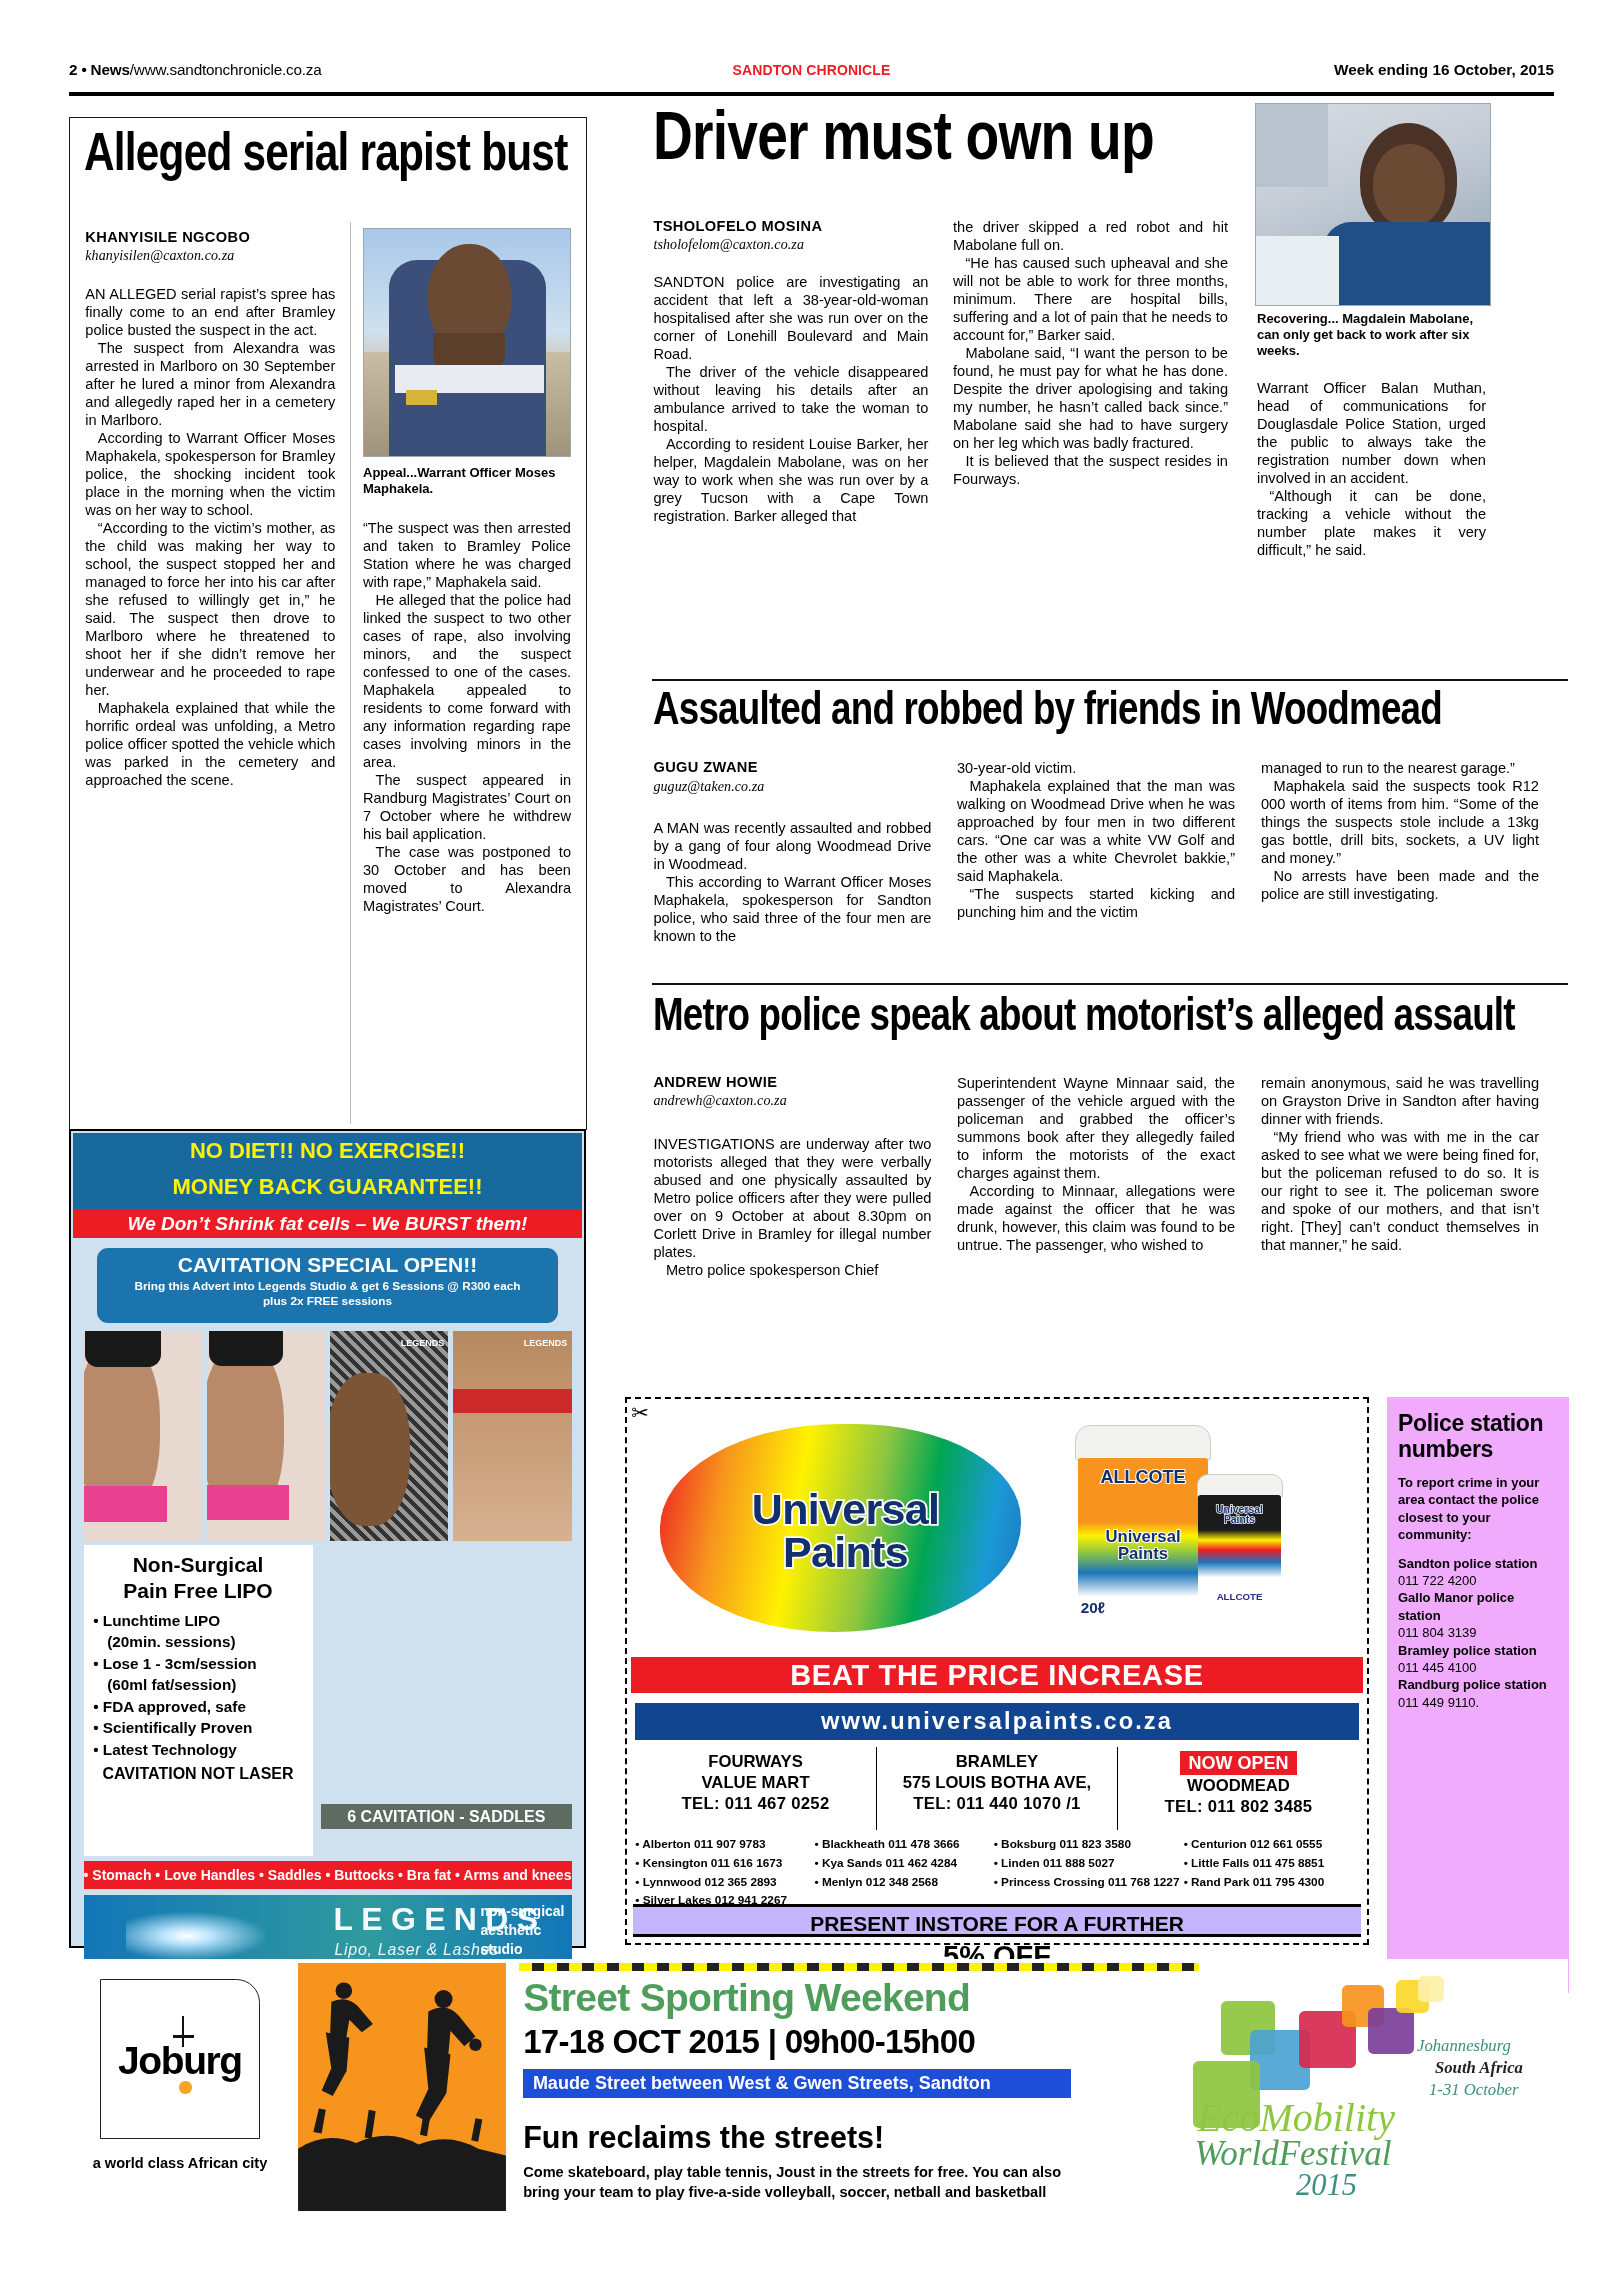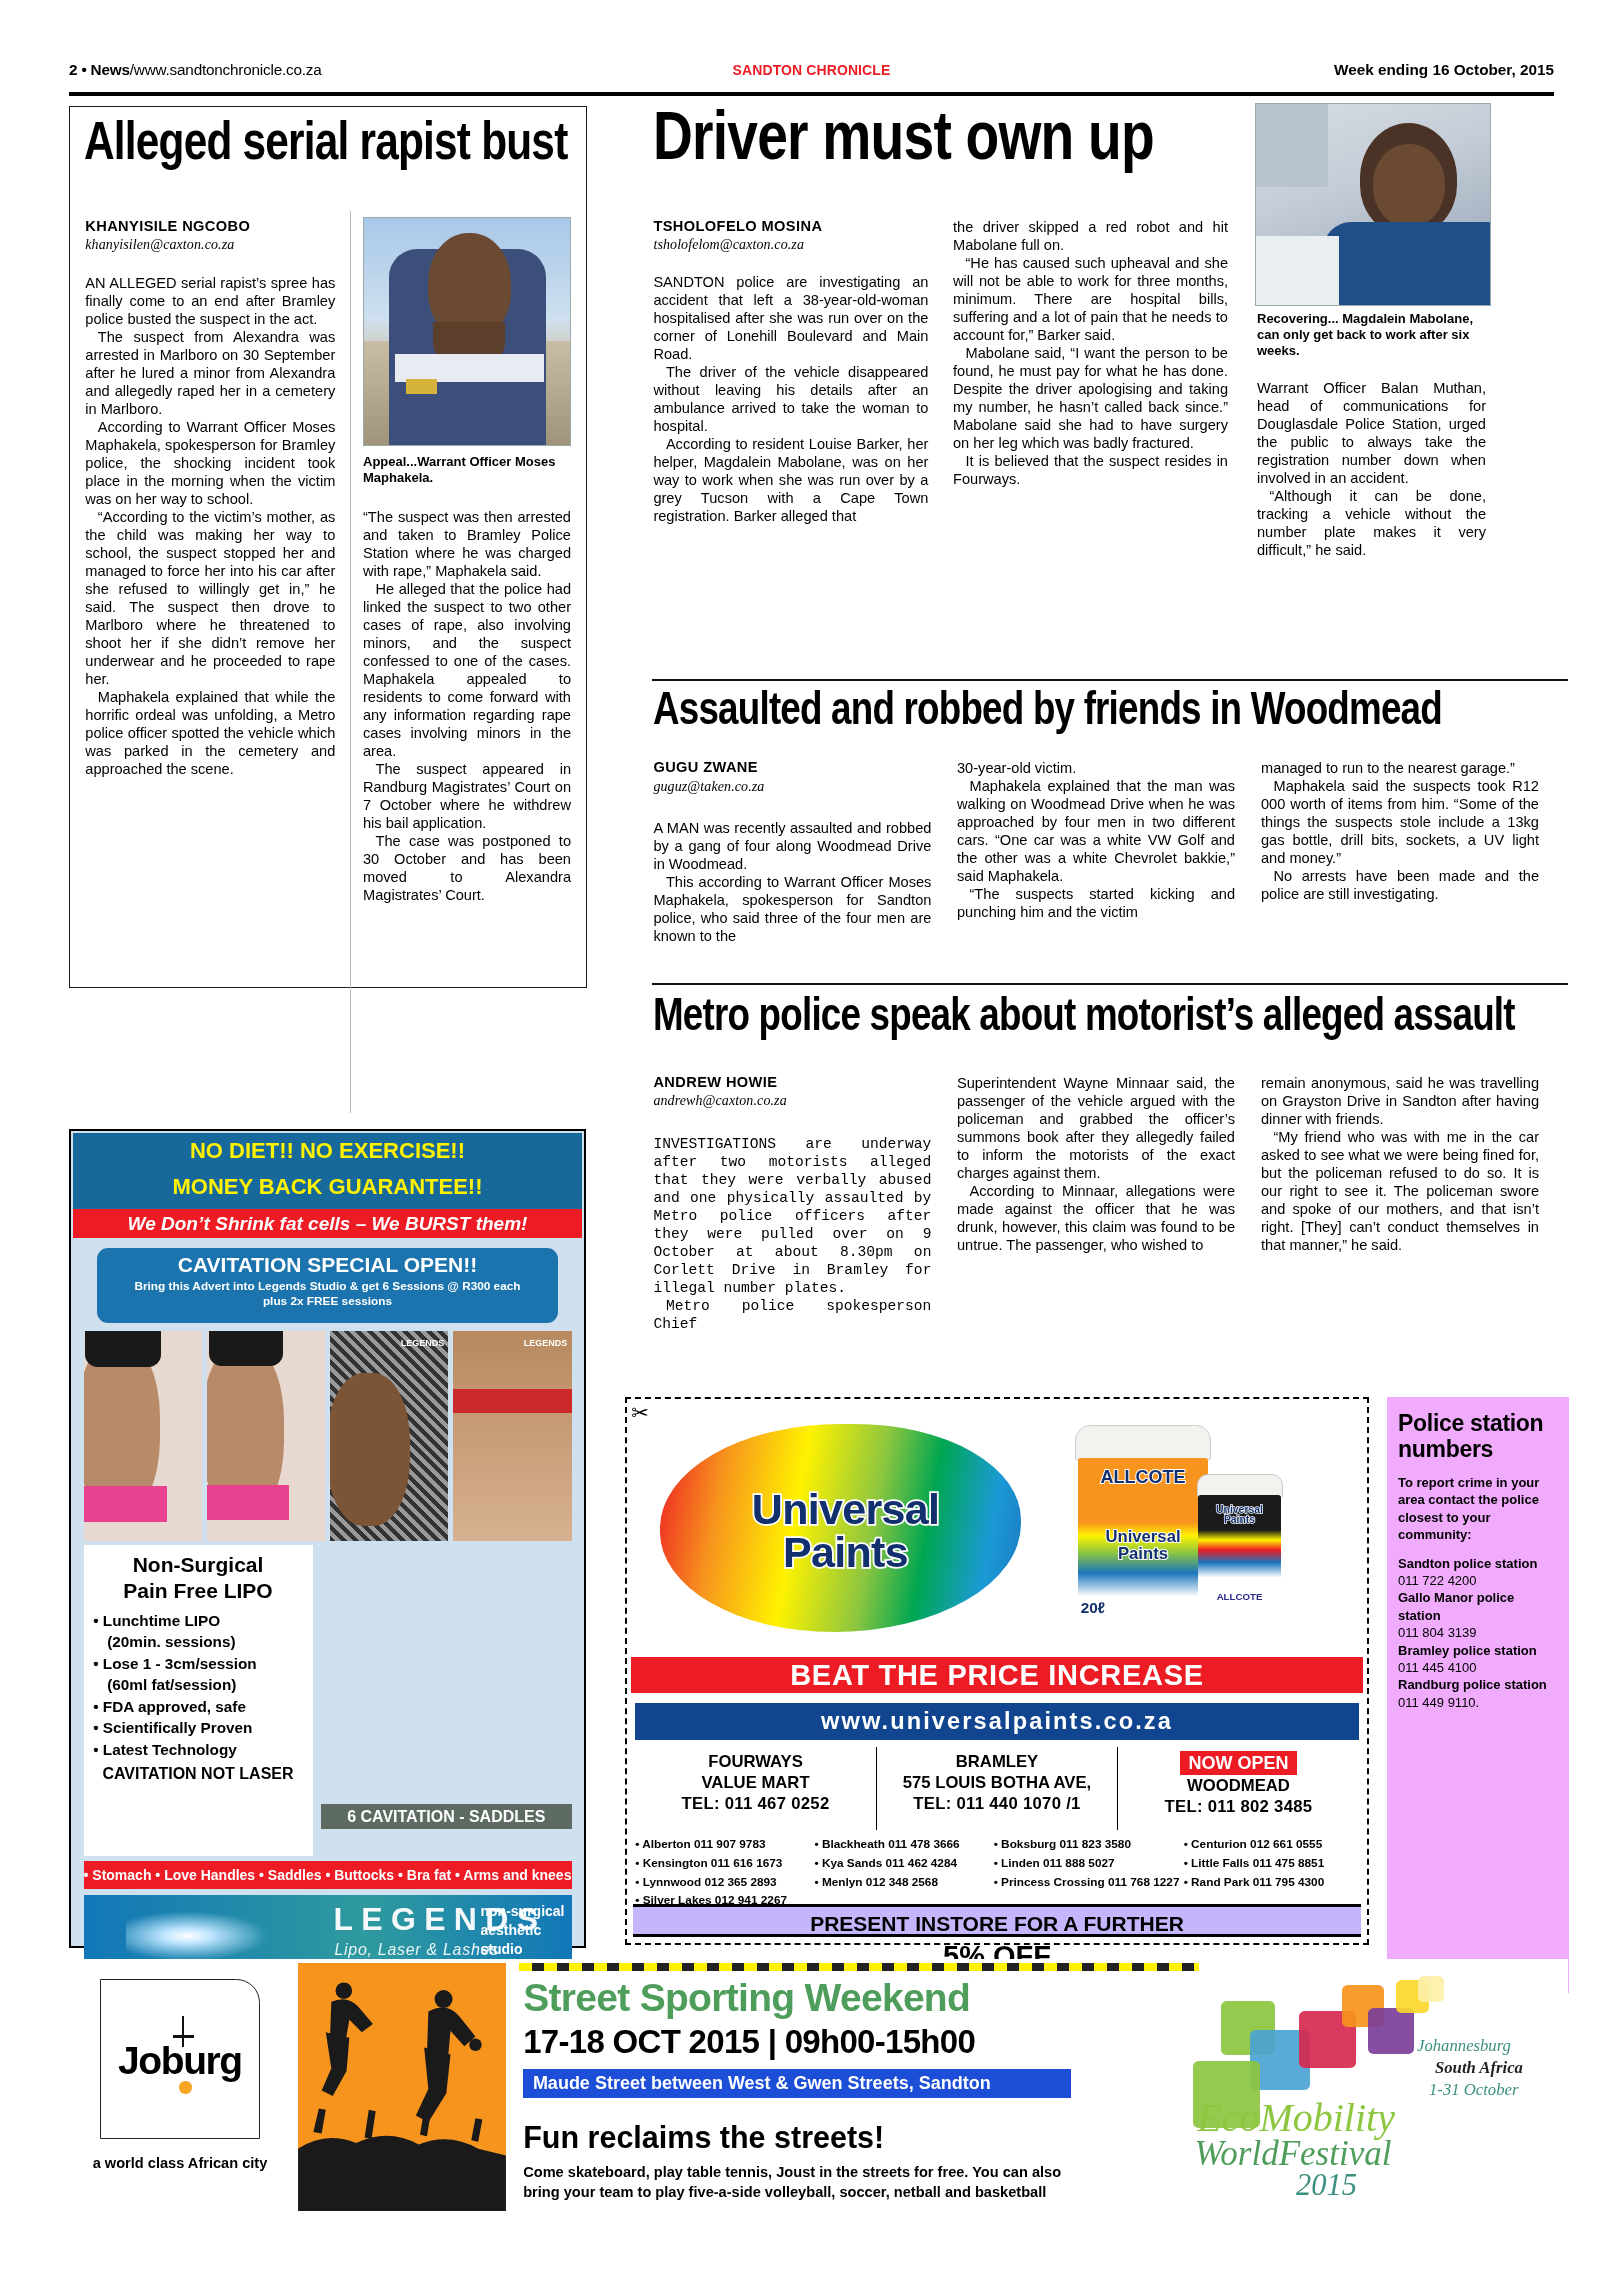--- a/index.html
+++ b/index.html
@@ -188,21 +188,21 @@
 <div id="masthead" class="abs">
   <div id="mh-left">
     <span>2</span>
     <span> • </span><span>News</span><span class="thin">/www.sandtonchronicle.co.za</span>
   </div>
   <div id="mh-center">SANDTON CHRONICLE</div>
   <div id="mh-right">Week ending 16 October, 2015</div>
 </div>
 <div id="mh-rule" class="abs"></div>
 
-<div class="abs hairline-box" style="left:69px;top:106px;width:518px;height:882px;">
+<div class="abs hairline-box" style="left:69px;top:117px;width:518px;height:1013px;">
 
   <div class="headline abs" style="left:14px;top:9.7px;font-size:53px;width:639px;">Alleged serial rapist bust</div>
 
   <div class="byline abs" style="left:15.3px;top:111px;">KHANYISILE NGCOBO</div>
   <div class="bymail abs" style="left:15.3px;top:130px;">khanyisilen@caxton.co.za</div>
 
   <div class="photo ph-sky" style="left:293px;top:110px;width:208px;height:229px;">
     <div style="position:absolute;left:0;bottom:0;width:100%;height:46%;background:linear-gradient(#c9bda6,#9f937c);"></div>
     <div style="position:absolute;left:25px;top:30.5px;width:157px;height:199px;background:#3c4f7a;border-radius:28px 28px 0 0;"></div>
     <div class="ph-head" style="left:64px;top:15.3px;width:83px;height:104px;"></div>
@@ -286,21 +286,21 @@
   </div>
 </div>
 
 <div class="hrule" style="left:652px;top:983px;width:916px;"></div>
 
 <div class="abs" style="left:652px;top:993px;width:916px;height:389px;">
   <div class="headline" style="position:absolute;left:1.4px;top:0;font-size:46px;">Metro police speak about motorist’s alleged assault</div>
   <div class="byline" style="position:absolute;left:1.4px;top:81px;">ANDREW HOWIE</div>
   <div class="bymail" style="position:absolute;left:1.4px;top:100px;">andrewh@caxton.co.za</div>
 
-  <div class="body-col" style="position:absolute;left:1.4px;top:142px;width:278px;font-family:Liberation Mono, monospace;">
+  <div class="body-col" style="position:absolute;left:1.4px;top:142px;width:278px;">
     <p class="first">INVESTIGATIONS are underway after two motorists alleged that they were verbally abused and one physically assaulted by Metro police officers after they were pulled over on 9 October at about 8.30pm on Corlett Drive in Bramley for illegal number plates.</p>
     <p>Metro police spokesperson Chief</p>
   </div>
   <div class="body-col" style="position:absolute;left:305px;top:81px;width:278px;">
     <p class="first">Superintendent Wayne Minnaar said, the passenger of the vehicle argued with the policeman and grabbed the officer’s summons book after they allegedly failed to inform the motorists of the exact charges against them.</p>
     <p>According to Minnaar, allegations were made against the officer that he was drunk, however, this claim was found to be untrue. The passenger, who wished to</p>
   </div>
   <div class="body-col" style="position:absolute;left:609px;top:81px;width:278px;">
     <p class="first">remain anonymous, said he was travelling on Grayston Drive in Sandton after having dinner with friends.</p>
     <p>“My friend who was with me in the car asked to see what we were being fined for, but the policeman refused to do so. It is our right to see it. The policeman swore and spoke of our mothers, and that isn’t right. [They] can’t conduct themselves in that manner,” he said.</p>

